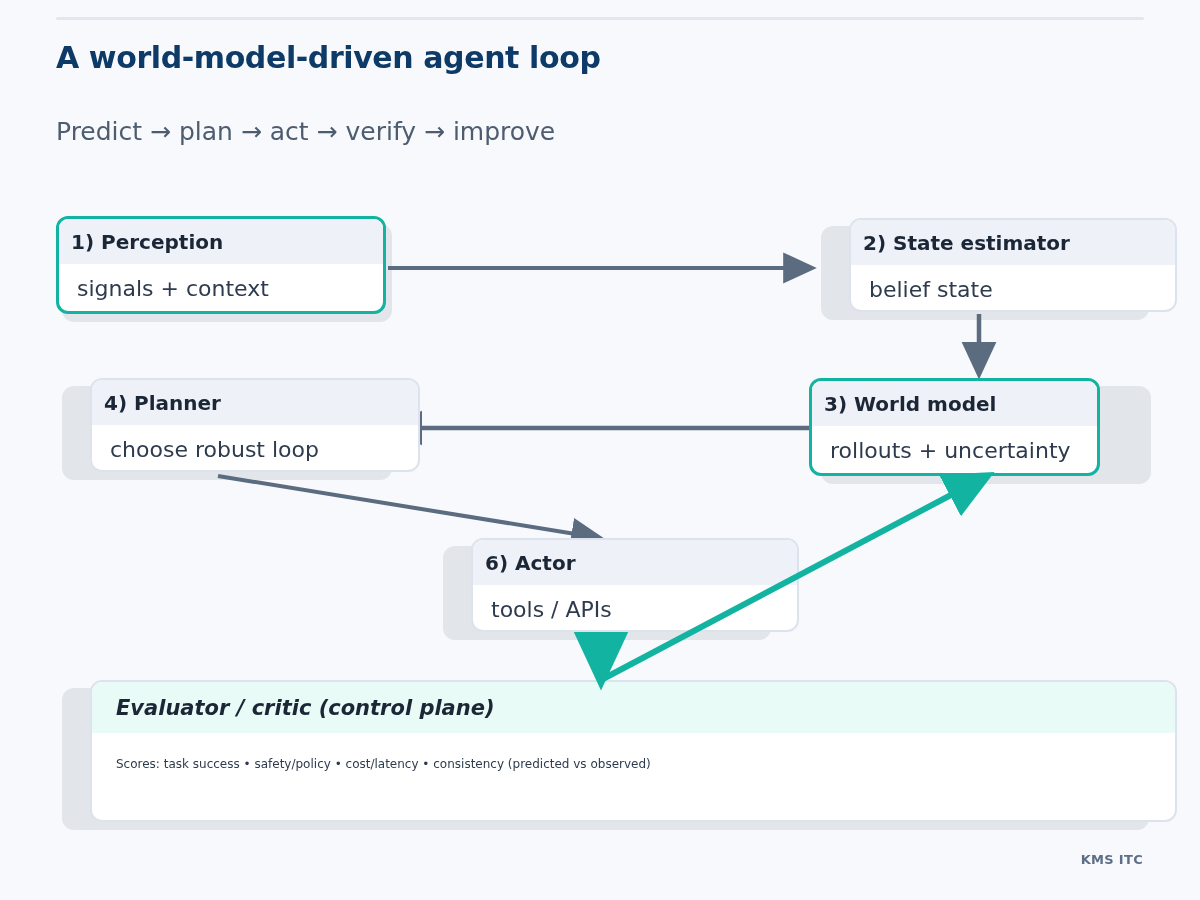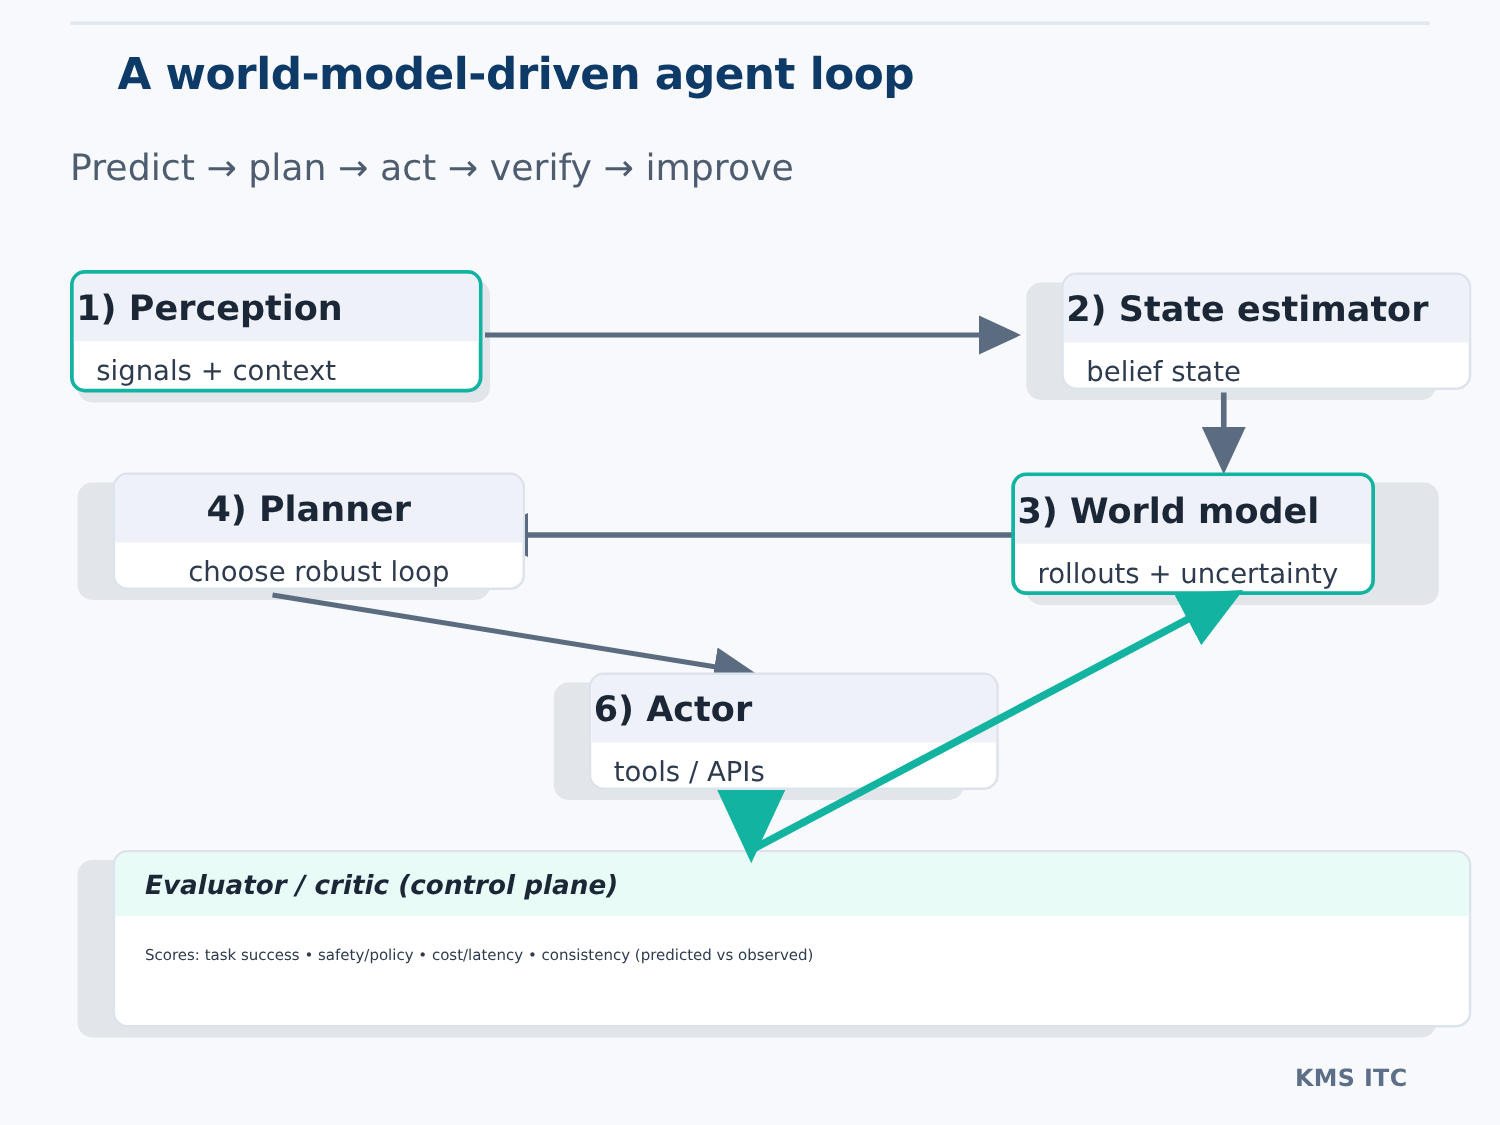--- a/index.html
+++ b/index.html
@@ -22,32 +22,31 @@
     top: 17px;
     width: 1088px;
     height: 3px;
     background: #e3e8f0;
     border-radius: 2px;
   }
   #page-title {
     position: absolute;
     left: 56px;
     top: 40px;
-    font-size: 35px;
+    font-size: 30px;
     font-weight: bold;
     color: #0e3a68;
     letter-spacing: -0.4px;
     white-space: nowrap;
-    margin-left: 38px;
   }
   #page-subtitle {
     position: absolute;
     left: 56px;
     top: 117px;
-    font-size: 29px;
+    font-size: 25px;
     color: #4d5c6f;
     white-space: nowrap;
   }
 
   
   .node {
     position: absolute;
     background: #ffffff;
     border-radius: 12px;
     box-sizing: border-box;
@@ -69,22 +68,22 @@
   }
   .node.plain {
     border: 2px solid #dde3ec;
     margin-left: 34px;
   }
   .node.accent {
     border: 3px solid #12b3a0;
   }
   .node-head {
     background: #eef1f7;
-    padding: 11px 18px 10px 2px;
-    font-size: 28px;
+    padding: 11px 18px 10px 12px;
+    font-size: 20px;
     font-weight: bold;
     color: #1b2736;
     white-space: nowrap;
   }
   .node.evaluator .node-head {
     background: #e9fbf7;
     font-size: 21px;
     padding: 14px 24px 13px 24px;
     font-style: italic;
   }
@@ -98,21 +97,21 @@
     padding: 16px 24px 0 24px;
     font-size: 12px;
     line-height: 30px;
   }
 
   
   #node-perception        { left: 56px;  top: 216px; width: 330px; height: 98px; }
   #node-perception-shadow { left: 62px;  top: 224px; width: 330px; height: 98px; }
   #node-state             { left: 815px; top: 218px; width: 328px; height: 94px; }
   #node-state-shadow      { left: 821px; top: 226px; width: 328px; height: 94px; }
-  #node-planner           { left: 56px;  top: 378px; width: 330px; height: 94px; text-align: center; }
+  #node-planner           { left: 56px;  top: 378px; width: 330px; height: 94px; }
   #node-planner-shadow    { left: 62px;  top: 386px; width: 330px; height: 94px; }
   #node-world             { left: 809px; top: 378px; width: 291px; height: 98px; }
   #node-world-shadow      { left: 821px; top: 386px; width: 330px; height: 98px; }
   #node-actor             { left: 437px; top: 538px; width: 328px; height: 94px; }
   #node-actor-shadow      { left: 443px; top: 546px; width: 328px; height: 94px; }
   #node-evaluator         { left: 56px;  top: 680px; width: 1087px; height: 142px; }
   #node-evaluator-shadow  { left: 62px;  top: 688px; width: 1087px; height: 142px; }
 
   
   #connectors {
@@ -129,23 +128,23 @@
     top: 0;
     width: 1200px;
     height: 900px;
     z-index: 4;
     pointer-events: none;
   }
 
   
   #footer-brand {
     position: absolute;
-    right: 74px;
+    right: 57px;
     top: 852px;
-    font-size: 19px;
+    font-size: 13px;
     font-weight: bold;
     color: #5d6f88;
     letter-spacing: 0.3px;
   }
 </style>
 </head>
 <body>
 
 <div id="top-rule"></div>
 

